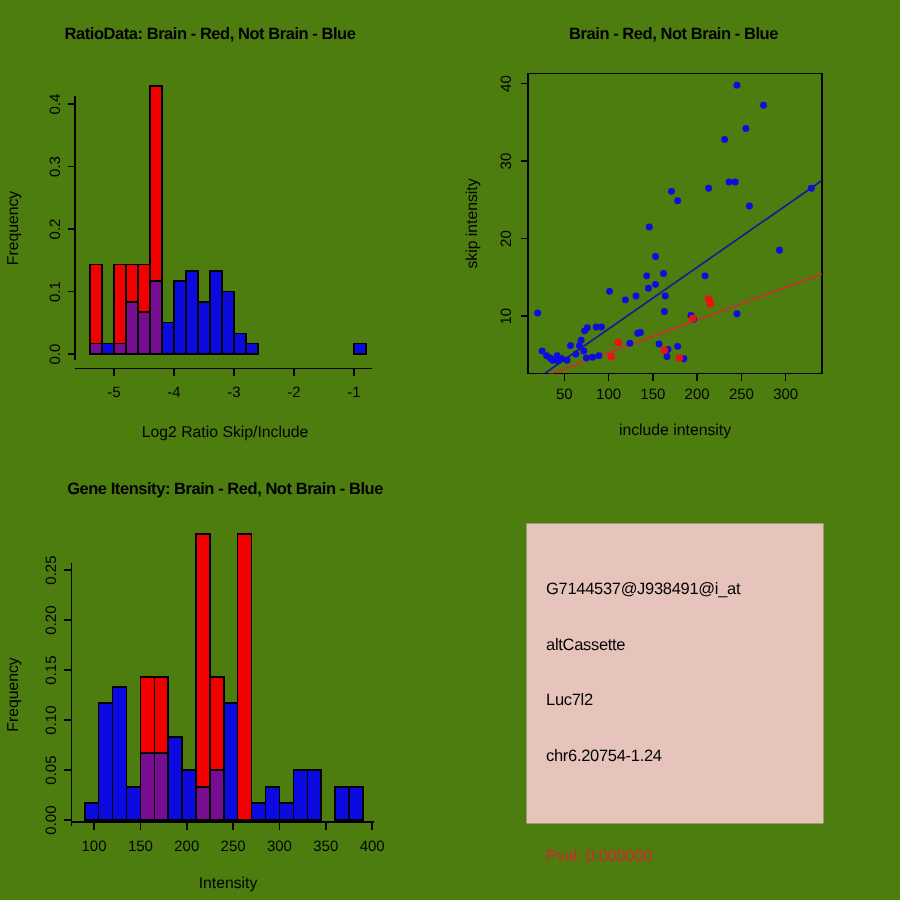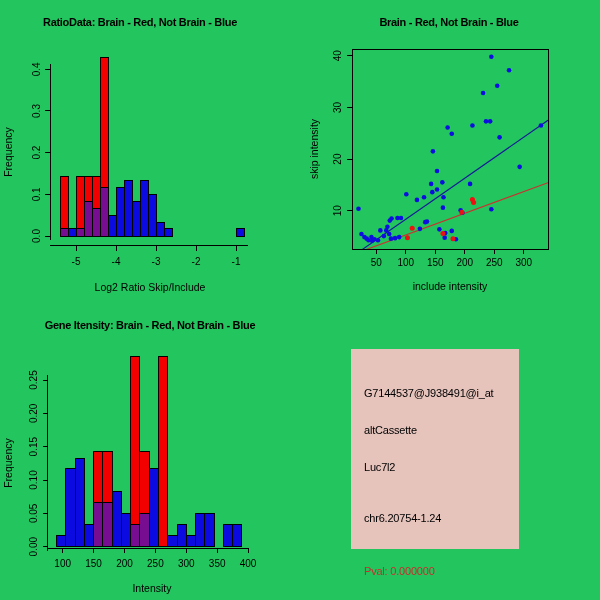--- a/index.html
+++ b/index.html
@@ -1,26 +1,26 @@
 <!DOCTYPE html>
 <html><head>
 <meta charset="utf-8">
 <style>
   html,body{margin:0;padding:0;background:#ffffff;}
-  #canvas{position:relative;width:600px;height:600px;background:#22c55e;overflow:hidden;
+  #canvas{position:relative;width:600px;height:600px;background:#4d7c0f;overflow:hidden;
           font-family:"Liberation Sans", sans-serif;}
   #plots{position:absolute;left:0;top:0;}
   svg text{font-family:"Liberation Sans", sans-serif;fill:#000;}
-  #info-panel{position:absolute;left:351px;top:349px;width:168px;height:200px;}
+  #info-panel{position:absolute;left:351px;top:349px;width:198px;height:200px;}
   .info-line{position:absolute;left:13px;font-size:11px;color:#000;white-space:nowrap;
              letter-spacing:-0.2px;}
   #info-probe{top:38px;}
   #info-type{top:75px;}
   #info-gene{top:112px;}
-  #info-loc{top:163px;text-align:right;}
+  #info-loc{top:149px;text-align:right;}
   #info-pval{top:176px;margin-top:40px;}
 </style>
 </head>
 <body>
 
 <div id="canvas">
   <svg id="plots" width="600" height="600" viewBox="0 0 600 600">
       <g>
         <text x="140" y="26" text-anchor="middle" font-size="11px" font-weight="bold" letter-spacing="-0.3">RatioData: Brain - Red, Not Brain - Blue</text>
         <line x1="50" y1="64.32" x2="50" y2="240" stroke="#000000" shape-rendering="crispEdges"></line>

